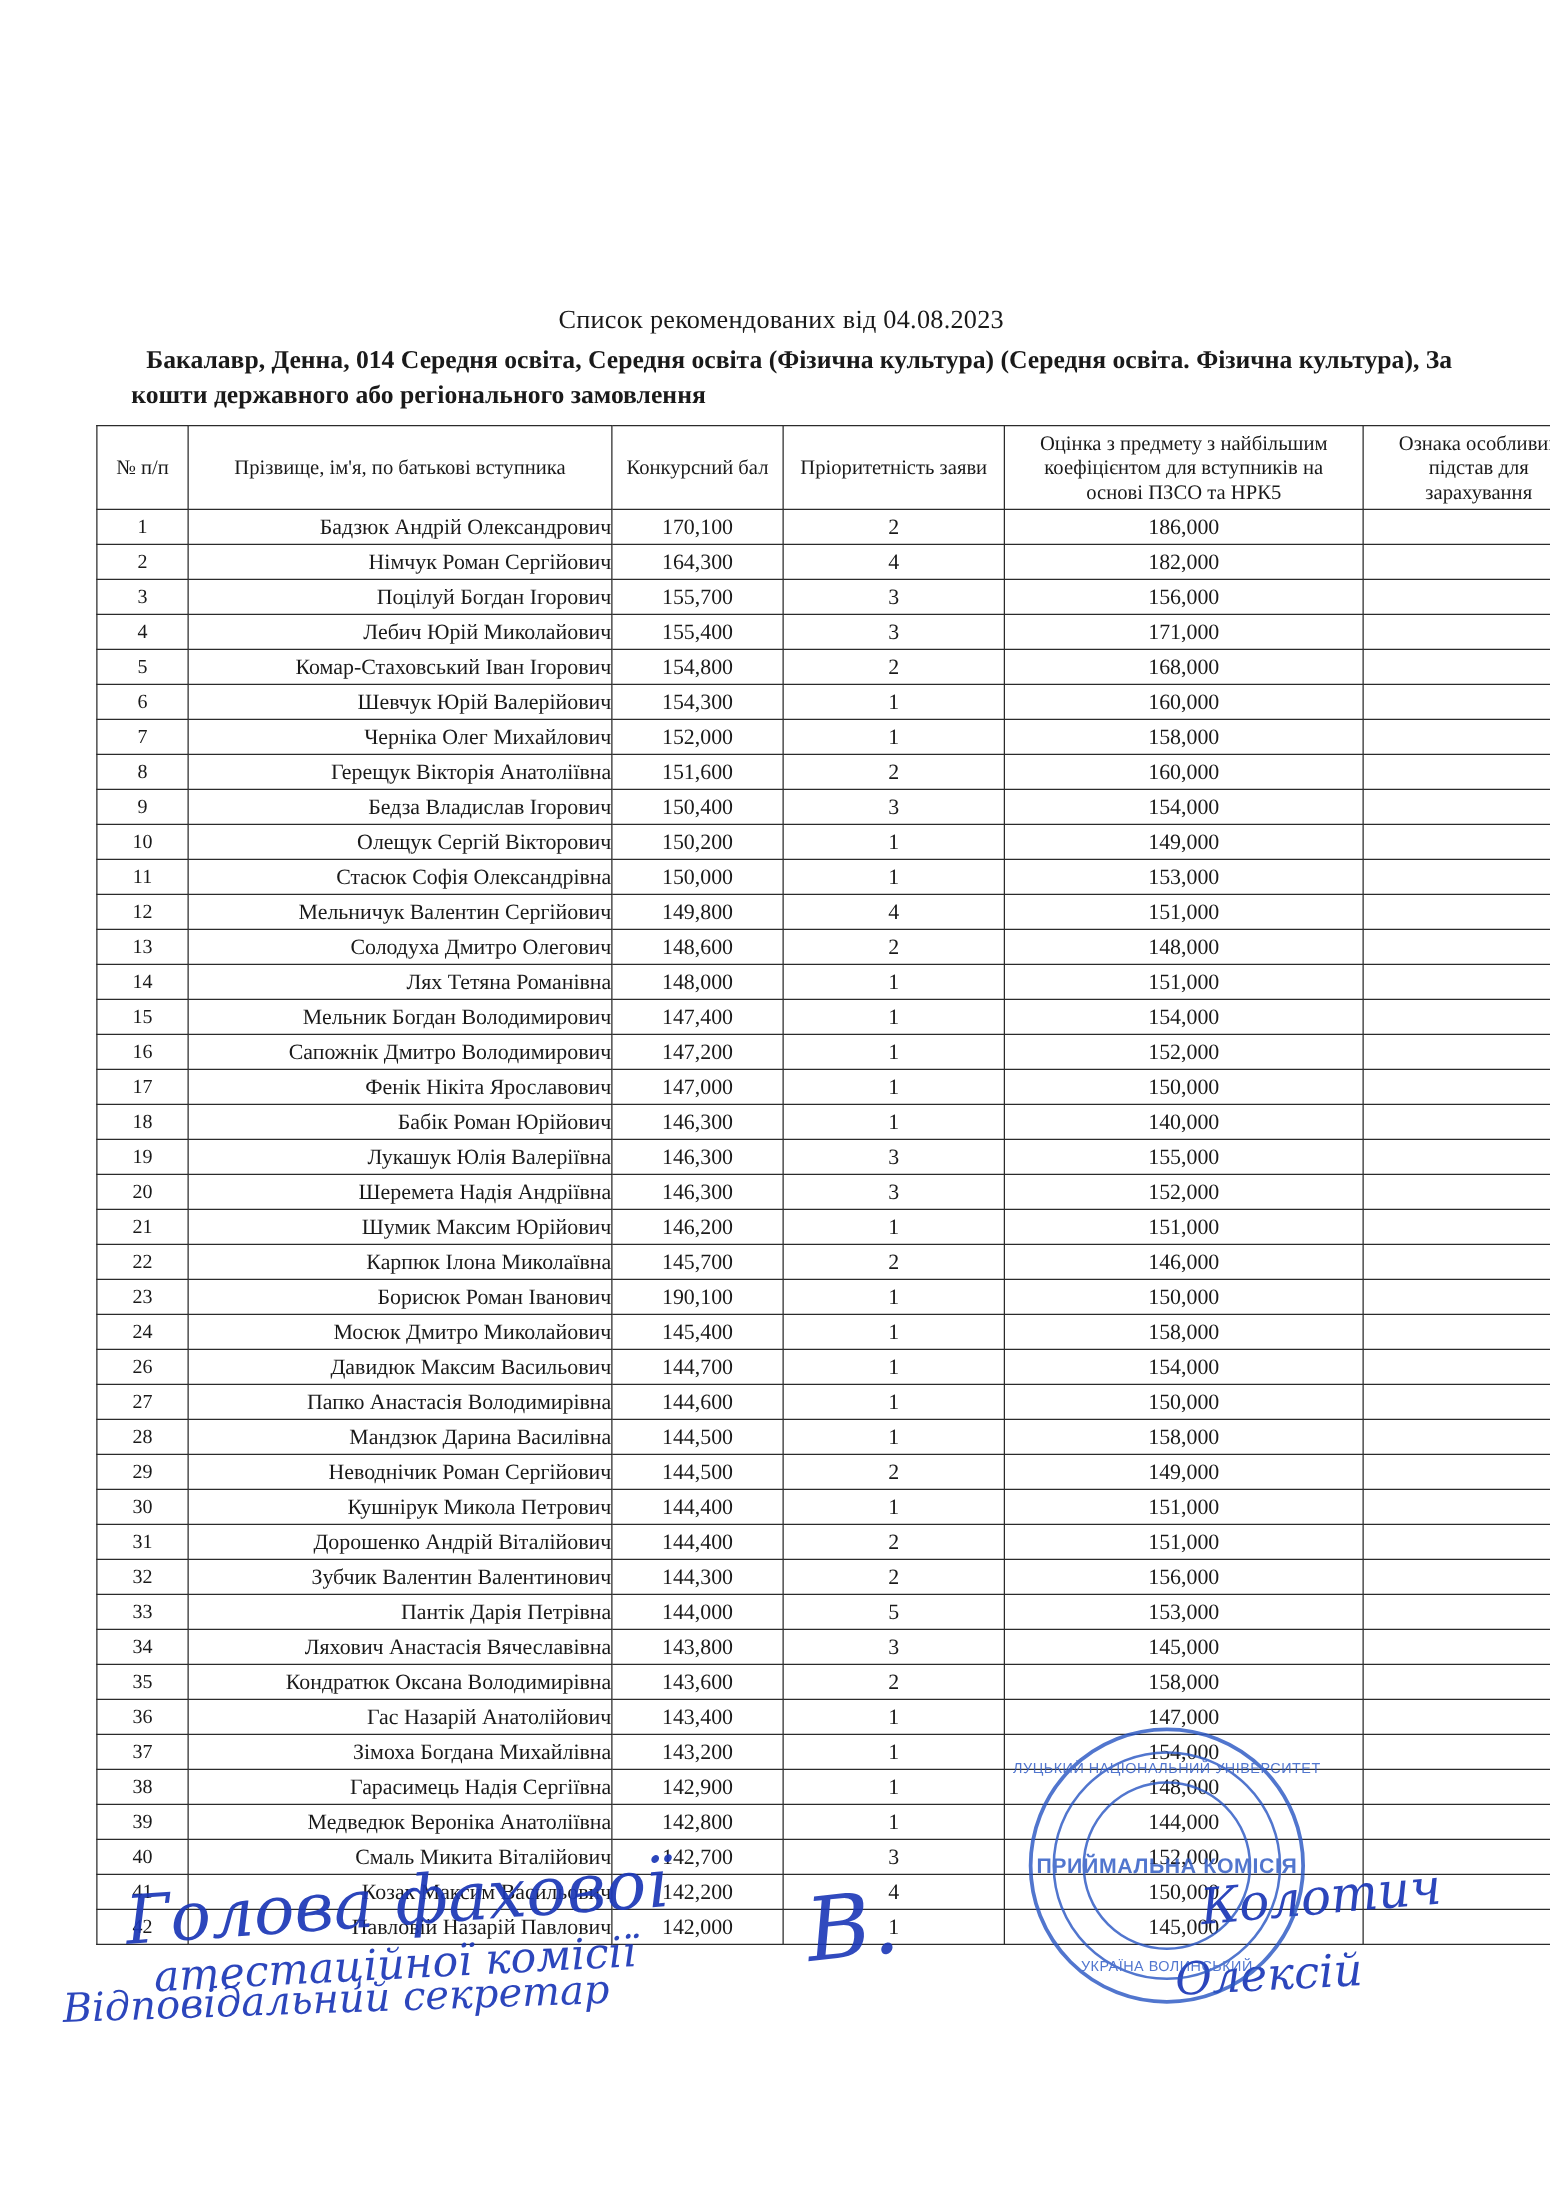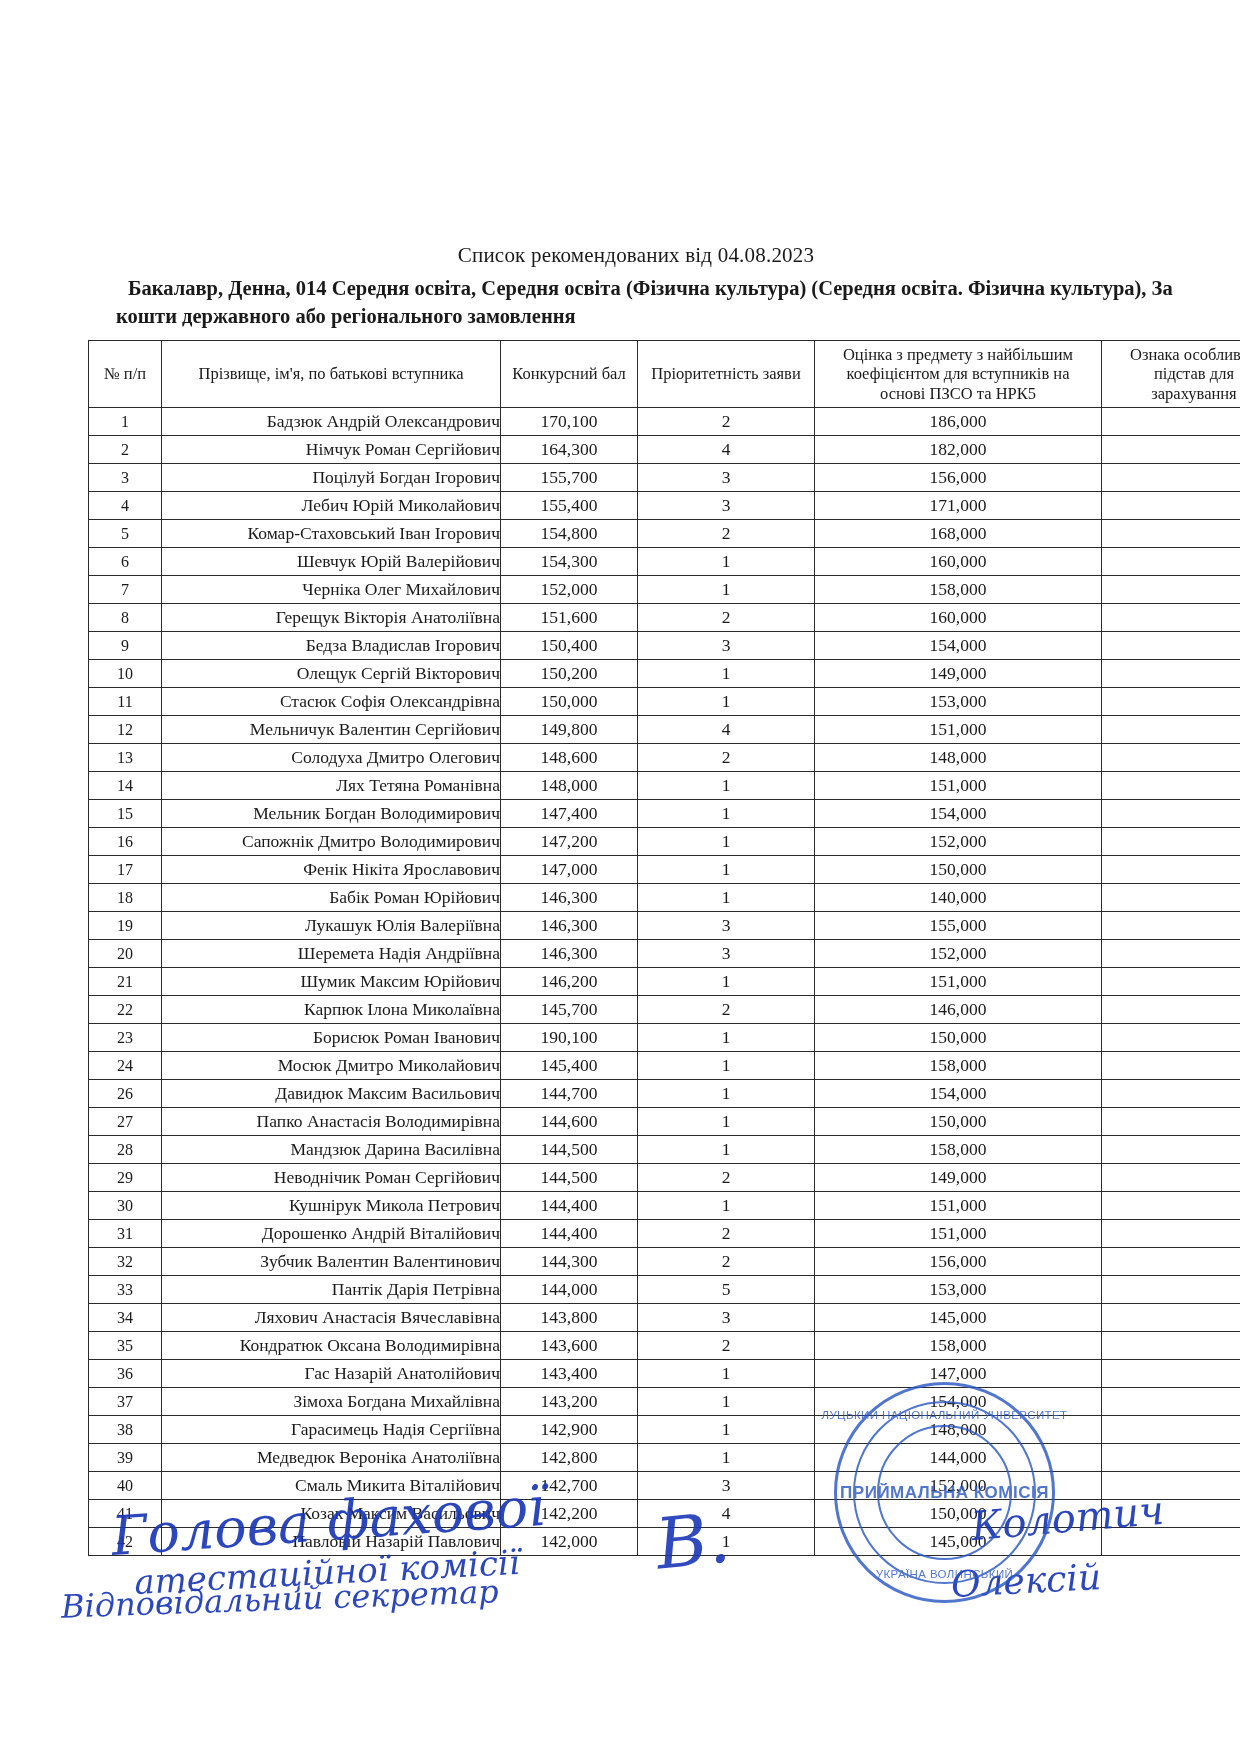--- a/index.html
+++ b/index.html
@@ -10,21 +10,21 @@
   body {
     width: 1240px;
     height: 1754px;
     position: relative;
     font-family: "Liberation Serif", serif;
     color: #1a1a1a;
     overflow: hidden;
   }
   .page {
     position: absolute;
-    top: 0; left: 16px;
+    top: 0; left: 5px;
     width: 1004px;
     height: 1754px;
   }
   .doc-title {
     position: absolute;
     top: 243px;
     left: 0;
     width: 1240px;
     text-align: center;
     font-size: 21px;

